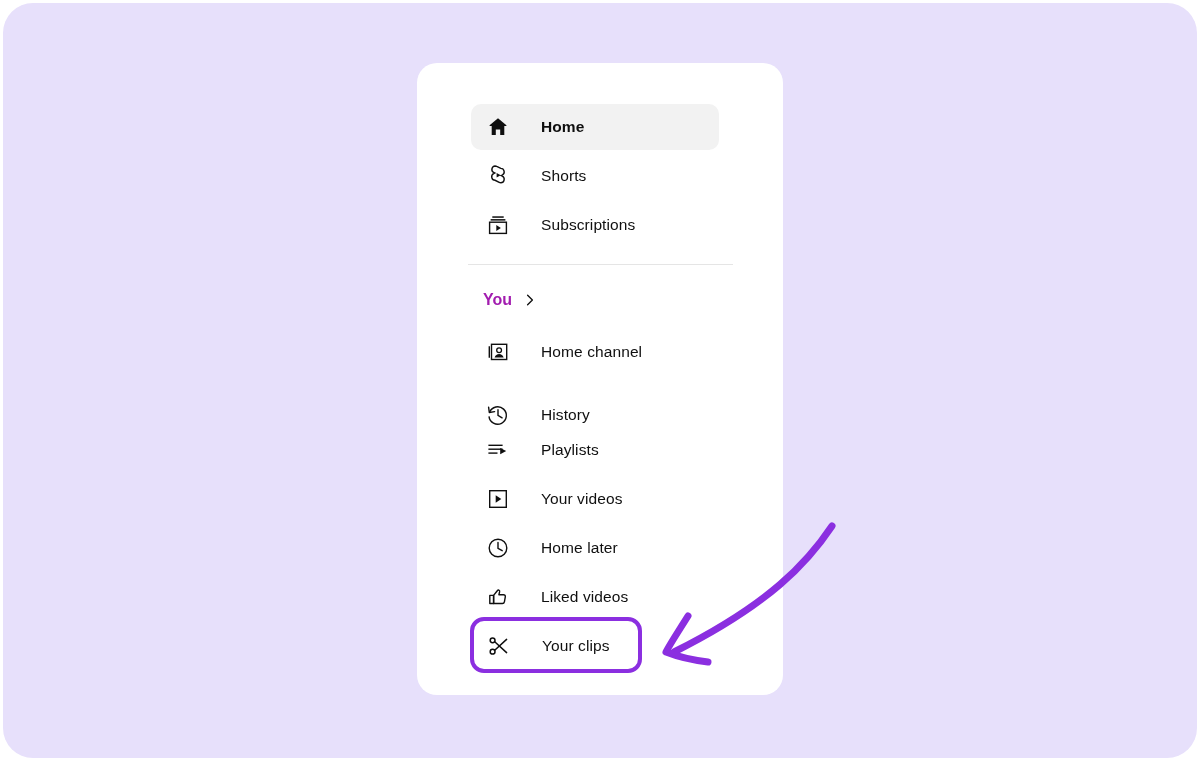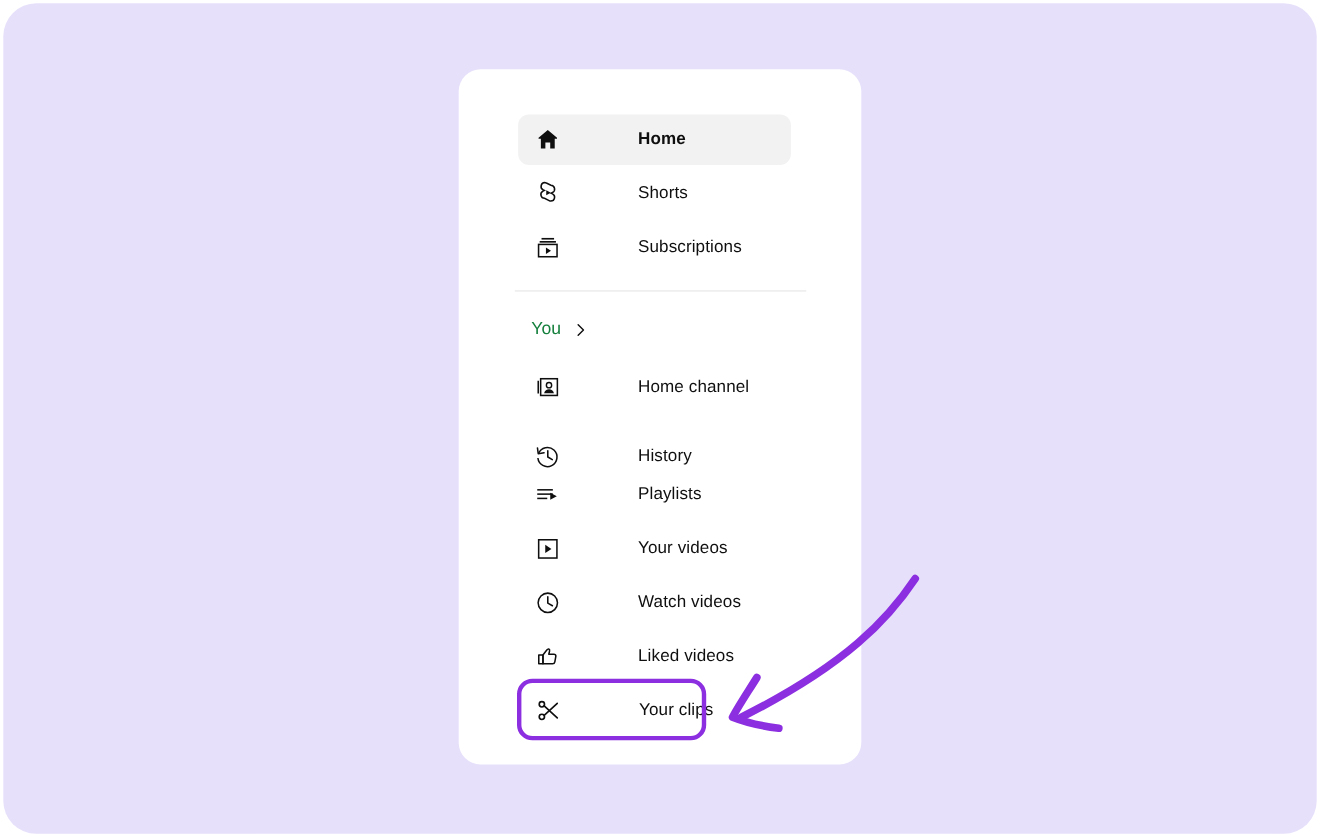--- a/index.html
+++ b/index.html
@@ -54,21 +54,20 @@
   .row {
     position: absolute;
     display: flex;
     align-items: center;
     height: 46px;
     left: 54px;
     width: 248px;
     border-radius: 10px;
     box-sizing: border-box;
     padding-left: 14px;
-    gap: 39px;
   }
   .row.active {
     background: #f2f2f2;
   }
   .row .ico {
     width: 26px;
     height: 26px;
     display: flex;
     align-items: center;
     justify-content: center;
@@ -97,22 +96,22 @@
   
   .you-head {
     position: absolute;
     left: 66px;
     top: 228px;
     display: flex;
     align-items: center;
   }
   .you-head .you-txt {
     font-size: 16px;
-    font-weight: normal;
-    color: #15803d;
+    font-weight: bold;
+    color: #a21caf;
   }
   .you-head .chev {
     margin-left: 11px;
     display: flex;
     align-items: center;
   }
 
   
   .highlight-box {
     position: absolute;
@@ -233,21 +232,21 @@
         <span class="lbl">Your videos</span>
       </div>
 
       <div class="row" style="top:462px;">
         <span class="ico">
           <svg width="24" height="24" viewBox="0 0 24 24" fill="none" stroke="#0f0f0f" stroke-width="1.4">
             <circle cx="12" cy="12" r="8.8"></circle>
             <path d="M12 6.5 V12.3 L16.2 14.7" stroke-linecap="round"></path>
           </svg>
         </span>
-        <span class="lbl">Watch videos</span>
+        <span class="lbl">Home later</span>
       </div>
 
       <div class="row" style="top:511px;align-items:center;">
         <span class="ico">
           <svg width="24" height="24" viewBox="0 0 24 24" fill="none" stroke="#0f0f0f" stroke-width="1.4" stroke-linejoin="round">
             <path d="M7.6 10.4 L10.9 6.2c0.7-0.9 1.3-1.3 2-1.1 0.7 0.2 0.9 0.9 0.7 1.8l-0.7 2.8h4.6c1.2 0 2 0.9 1.8 2.1l-0.9 5c-0.2 1-1 1.7-2 1.7H7.6z"></path>
             <rect x="3.8" y="10.4" width="3.8" height="8.1"></rect>
           </svg>
         </span>
         <span class="lbl">Liked videos</span>

